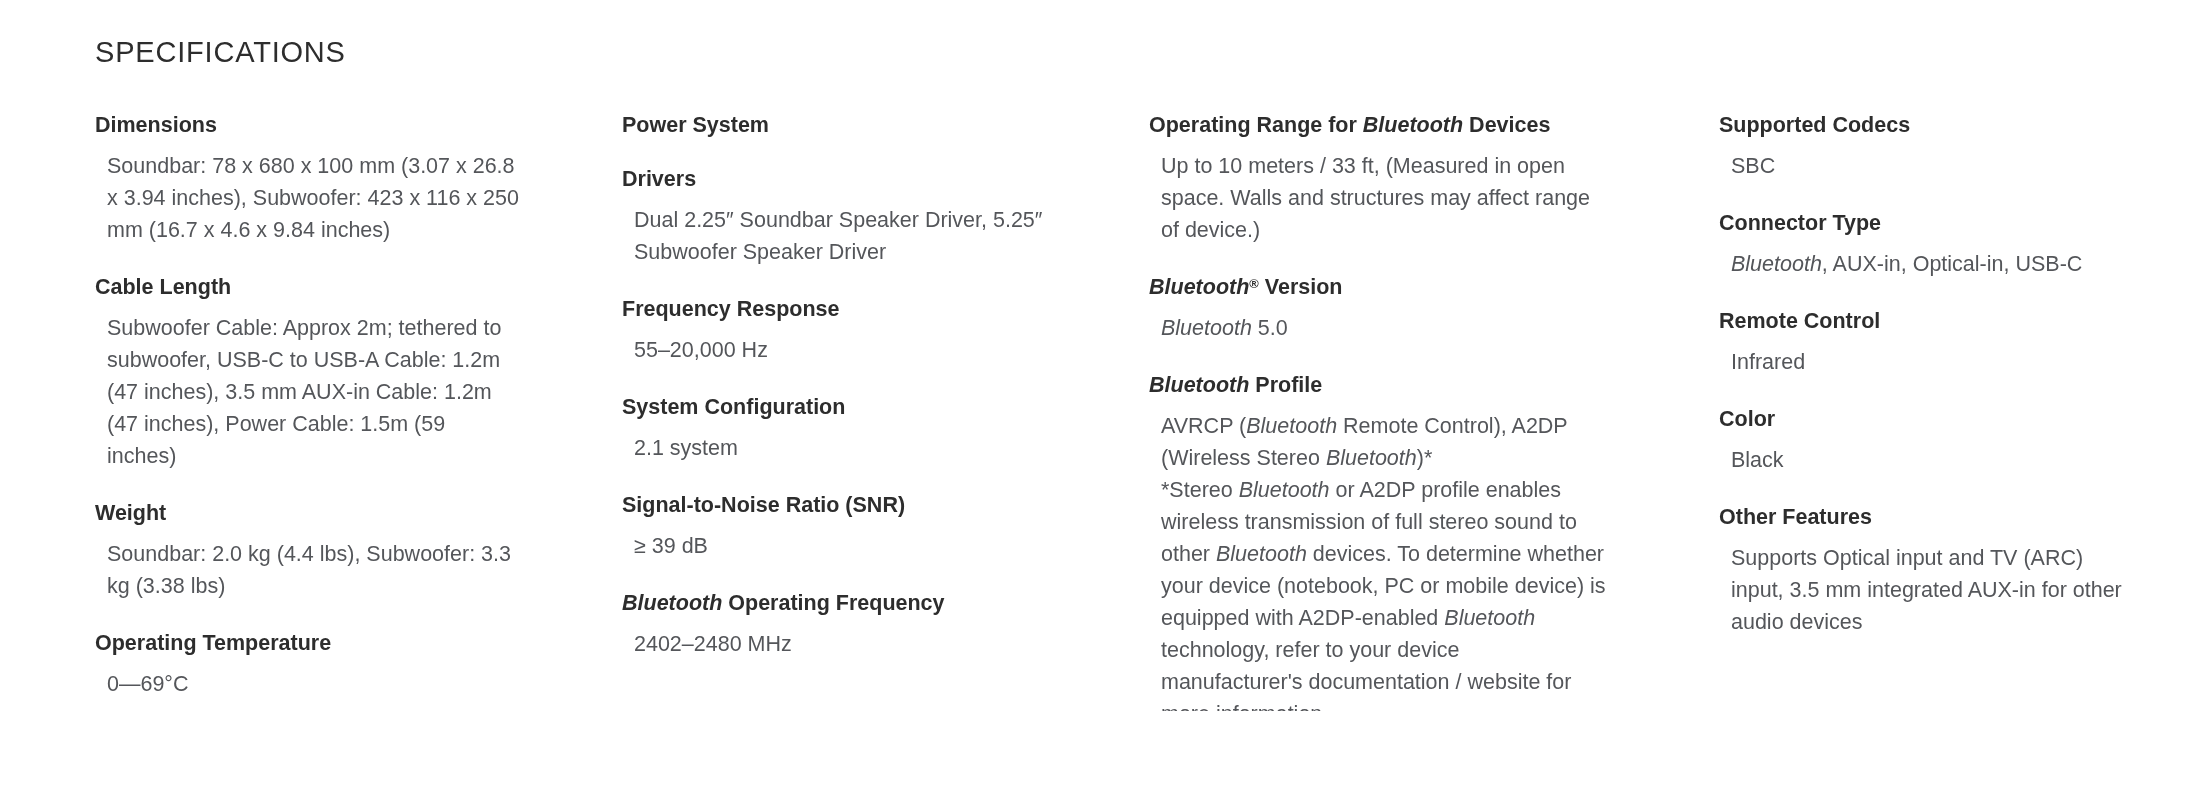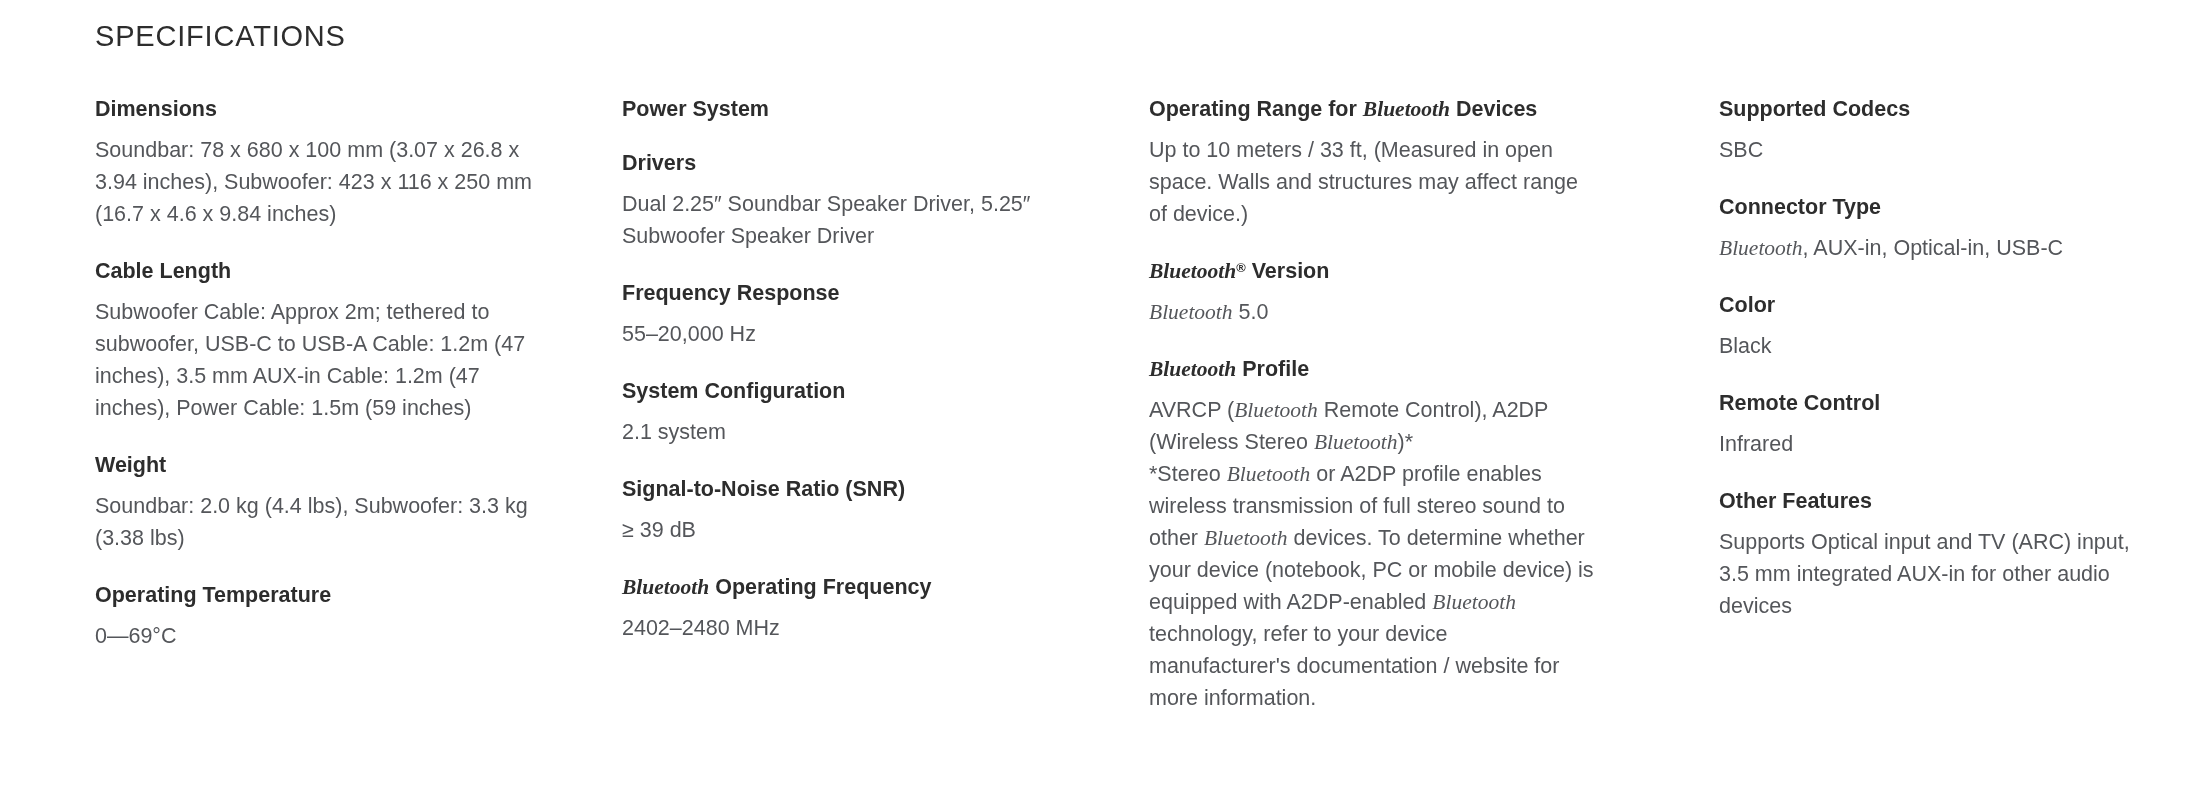--- a/index.html
+++ b/index.html
@@ -7,21 +7,21 @@
     --heading: #2d2d2d;
     --body: #54565a;
   }
   * { box-sizing: border-box; }
   html, body { margin: 0; padding: 0; background: var(--bg); }
   body { font-family: "Liberation Sans", "DejaVu Sans", sans-serif; }
   .page {
     width: 2200px;
     height: 711px;
     background: var(--bg);
-    padding: 20px 50px 0 95px;
+    padding: 36px 50px 0 95px;
     overflow: hidden;
   }
   .page-title {
     font-size: 29px;
     font-weight: 400;
     letter-spacing: 0.8px;
     line-height: 32px;
     color: var(--heading);
     margin: 0 0 44px 0;
   }
@@ -37,24 +37,24 @@
     font-weight: 700;
     line-height: 26px;
     color: var(--heading);
     margin: 0 0 12px 0;
   }
   .spec-value {
     font-size: 21.5px;
     font-weight: 400;
     line-height: 32px;
     color: var(--body);
-    margin: 0;
+    margin: 12px;
   }
   .col-3 .spec-value, .col-3 .spec-heading { max-width: 445px; }
-  em { font-style: italic; font-family: Liberation Serif, serif; }
+  em { font-style: italic; }
   sup { font-size: 60%; line-height: 0; position: relative; top: -0.45em; vertical-align: baseline; }
 </style>
 </head>
 <body>
 
 <div class="page">
   <h1 class="page-title">SPECIFICATIONS</h1>
 
   <div class="columns">
 
@@ -121,26 +121,26 @@
     <div class="col col-4">
       <section class="spec-section">
         <h3 class="spec-heading">Supported Codecs</h3>
         <p class="spec-value">SBC</p>
       </section>
       <section class="spec-section">
         <h3 class="spec-heading">Connector Type</h3>
         <p class="spec-value"><em>Bluetooth</em>, AUX-in, Optical-in, USB-C</p>
       </section>
       <section class="spec-section">
+        <h3 class="spec-heading">Remote Control</h3>
+        <p class="spec-value">Infrared</p>
+      </section>
+      <section class="spec-section">
         <h3 class="spec-heading">Color</h3>
         <p class="spec-value">Black</p>
-      </section>
-      <section class="spec-section">
-        <h3 class="spec-heading">Remote Control</h3>
-        <p class="spec-value">Infrared</p>
       </section>
       <section class="spec-section">
         <h3 class="spec-heading">Other Features</h3>
         <p class="spec-value">Supports Optical input and TV (ARC) input, 3.5 mm integrated AUX-in for other audio devices</p>
       </section>
     </div>
 
   </div>
 </div>
 

